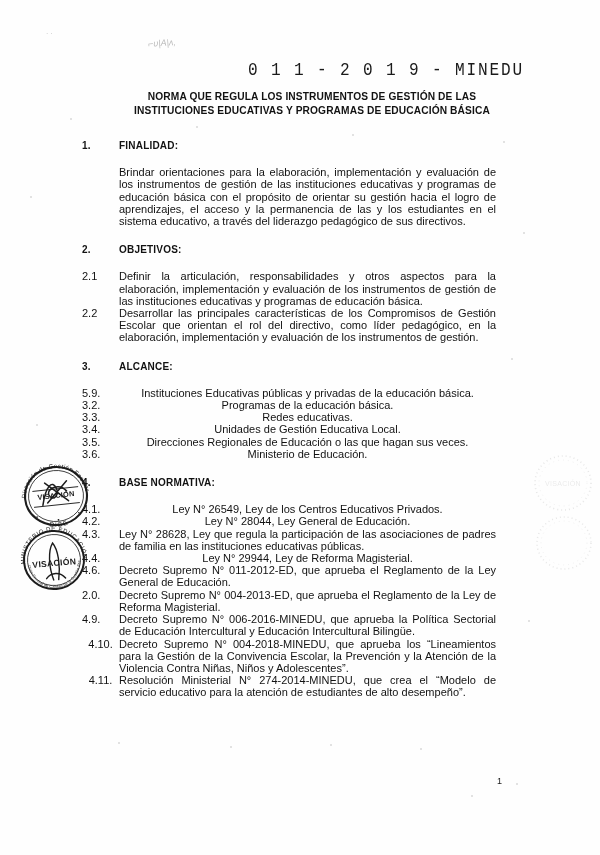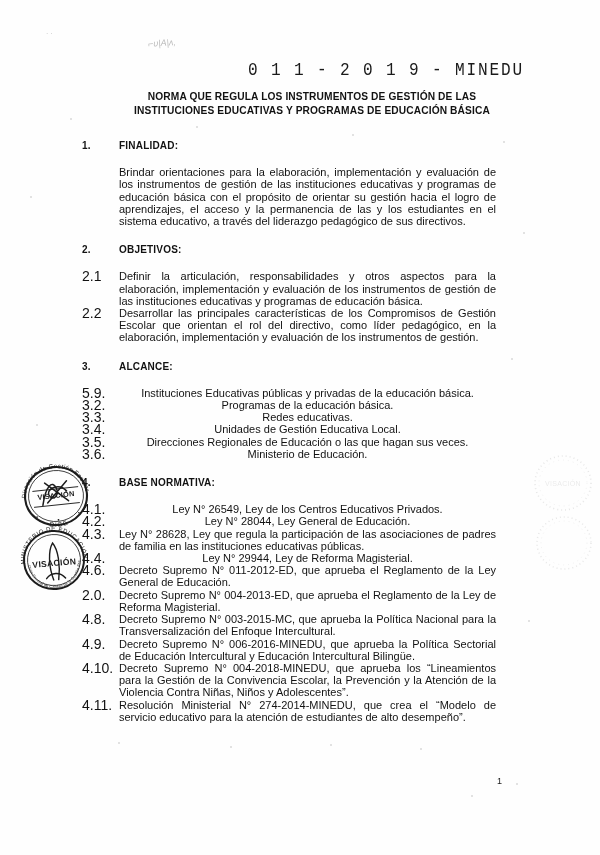--- a/index.html
+++ b/index.html
@@ -67,25 +67,25 @@
     left: 82px;
     top: 140px;
     width: 414px;
   }
   .section {
     display: flex;
     align-items: flex-start;
   }
   .num {
     flex: 0 0 37px;
-    font-size: 14px;
+    font-size: 11px;
     line-height: 12.2px;
     white-space: nowrap;
   }
-  .num.wide { flex: 0 0 37px; }
+  .num.wide { flex: 0 0 37px; text-align: center; }
   .txt {
     flex: 1 1 auto;
     font-size: 11px;
     line-height: 12.2px;
   }
 
   
   .heading .num,
   .heading .txt {
     font-weight: bold;
@@ -232,24 +232,20 @@
       <div class="num">4.4.</div>
       <div class="txt">Ley N° 29944, Ley de Reforma Magisterial.</div>
     </div>
     <div class="section just">
       <div class="num">4.6.</div>
       <div class="txt">Decreto Supremo N° 011-2012-ED, que aprueba el Reglamento de la Ley General de Educación.</div>
     </div>
     <div class="section just">
       <div class="num">2.0.</div>
       <div class="txt">Decreto Supremo N° 004-2013-ED, que aprueba el Reglamento de la Ley de Reforma Magisterial.</div>
-    </div>
-    <div class="section just">
-      <div class="num">4.8.</div>
-      <div class="txt">Decreto Supremo N° 003-2015-MC, que aprueba la Política Nacional para la Transversalización del Enfoque Intercultural.</div>
     </div>
     <div class="section just">
       <div class="num">4.9.</div>
       <div class="txt">Decreto Supremo N° 006-2016-MINEDU, que aprueba la Política Sectorial de Educación Intercultural y Educación Intercultural Bilingüe.</div>
     </div>
     <div class="section just">
       <div class="num wide">4.10.</div>
       <div class="txt">Decreto Supremo N° 004-2018-MINEDU, que aprueba los “Lineamientos para la Gestión de la Convivencia Escolar, la Prevención y la Atención de la Violencia Contra Niñas, Niños y Adolescentes”.</div>
     </div>
     <div class="section just">

